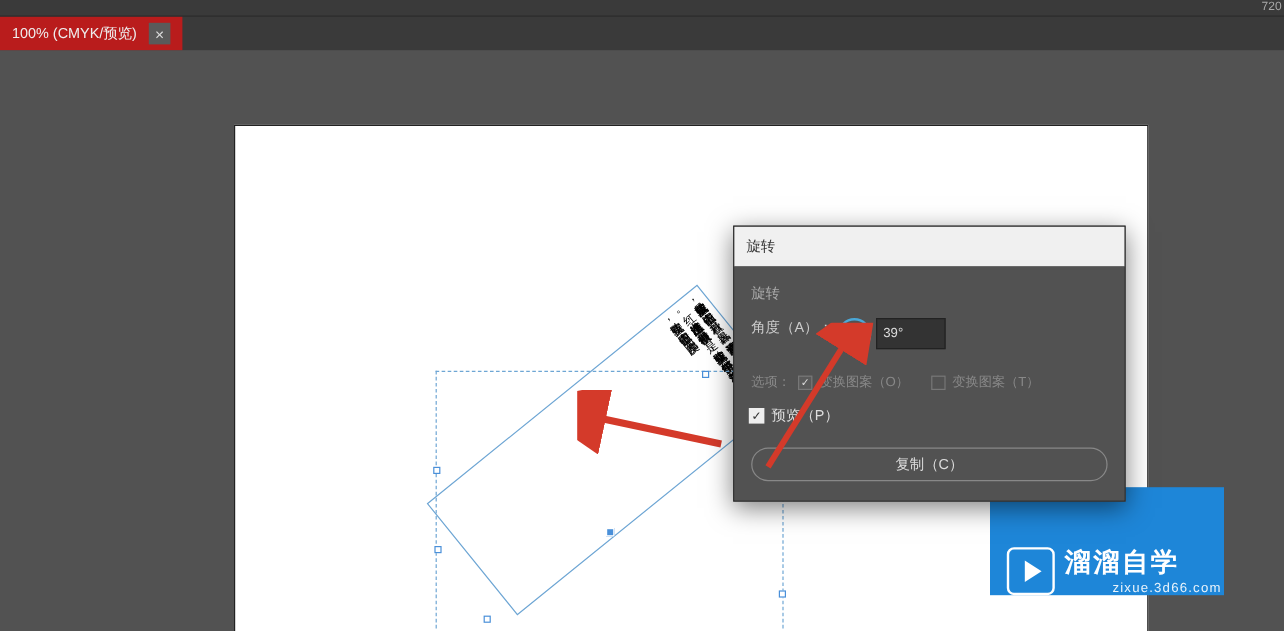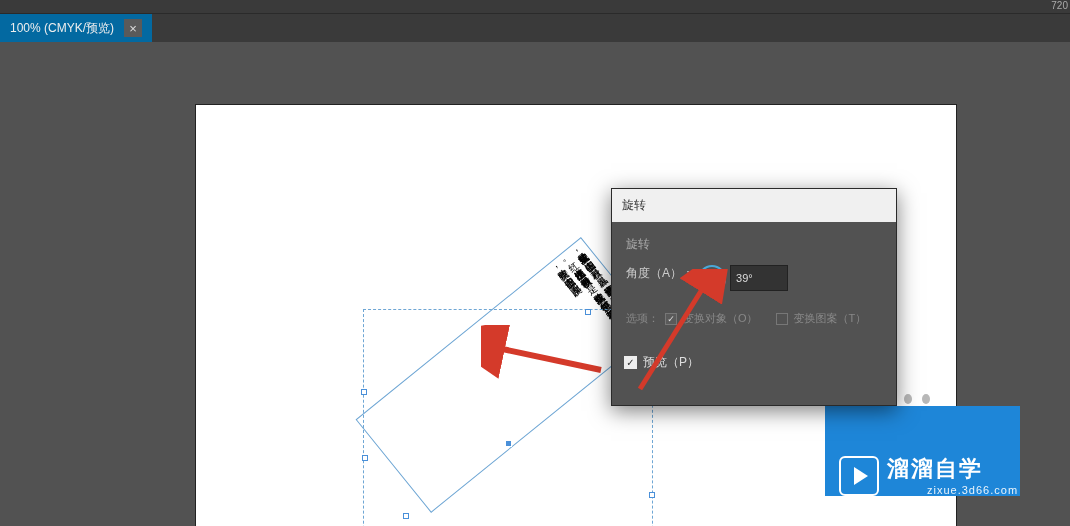--- a/index.html
+++ b/index.html
@@ -16,21 +16,21 @@
       background: #3a3a3a;
       border-bottom: 1px solid #2a2a2a;
     }
     .tab-bar {
       height: 28px;
       background: #3a3a3a;
       display: flex;
       align-items: center;
     }
     .doc-tab {
-      background: #0369a1;
+      background: #b91c1c;
       color: #eee;
       font-size: 12px;
       padding: 6px 10px;
       display: flex;
       align-items: center;
       gap: 10px;
       height: 28px;
     }
     .tab-close {
       width: 18px; height: 18px;
@@ -93,21 +93,21 @@
       pointer-events: none;
     }
     .red-arrow {
       position: absolute;
       pointer-events: none;
     }
     .dialog {
       position: absolute;
       left: 611px;
       top: 188px;
-      width: 286px;
+      width: 327px;
       background: #525252;
       border: 1px solid #2a2a2a;
       box-shadow: 0 5px 20px rgba(0,0,0,0.5);
       font-size: 12px;
       color: #ccc;
     }
     .dlg-title {
       background: #f0f0f0;
       color: #333;
       padding: 8px 10px;
@@ -150,21 +150,21 @@
       color: #ddd;
       font-size: 11px;
       width: 58px;
       height: 20px;
       padding: 12px 5px;
     }
     .options-row {
       display: flex;
       align-items: center;
       gap: 6px;
-      margin-bottom: 28px;
+      margin-bottom: 12px;
       color: #888;
       font-size: 11px;
     }
     .chk {
       width: 12px; height: 12px;
       border: 1px solid #777;
       display: inline-flex;
       align-items: center; justify-content: center;
       font-size: 9px;
       color: #ddd;
@@ -339,32 +339,33 @@
 
     <div class="angle-row">
       <span>角度（A）：</span>
       <div class="angle-dial"></div>
       <input class="angle-input" value="39°" style="">
     </div>
 
     <div class="options-row">
       <span>选项：</span>
       <span class="chk checked"></span>
-      <span>变换对象（O）</span>
+      <span>变换图案（O）</span>
       <span style="width:6px;"></span>
       <span class="chk"></span>
       <span>变换图案（T）</span>
     </div>
 
     <div class="preview-row">
       <span class="preview-chk"></span>
       <span style="color:#ddd;">预览（P）</span>
     </div>
 
     <div class="btn-row">
+      <div class="dlg-btn">复制（C）</div>
     </div>
   </div>
 </div>
 
 <svg class="red-arrow2" style="left:628px; top:269px;" width="100" height="130">
   <defs>
     <marker id="ah2" markerWidth="12" markerHeight="10" refX="2" refY="5" orient="auto">
       <polygon points="0,0 12,5 0,10" fill="#d43a2a"></polygon>
     </marker>
   </defs>

